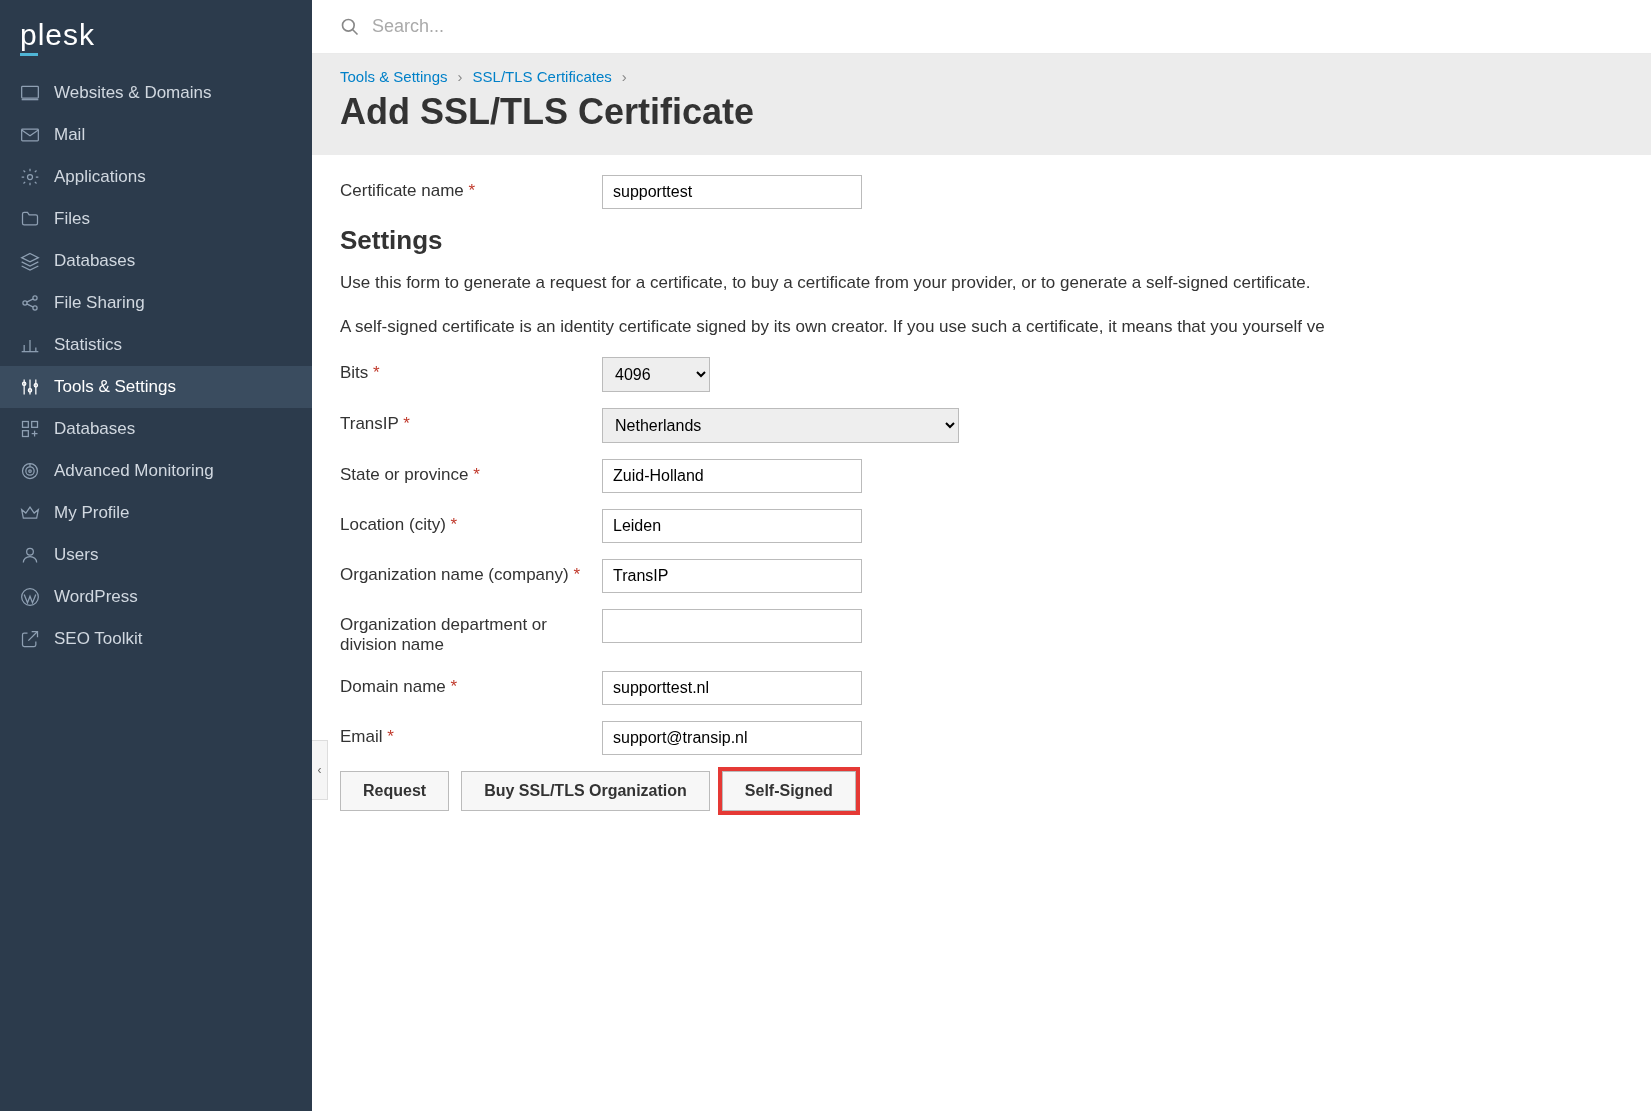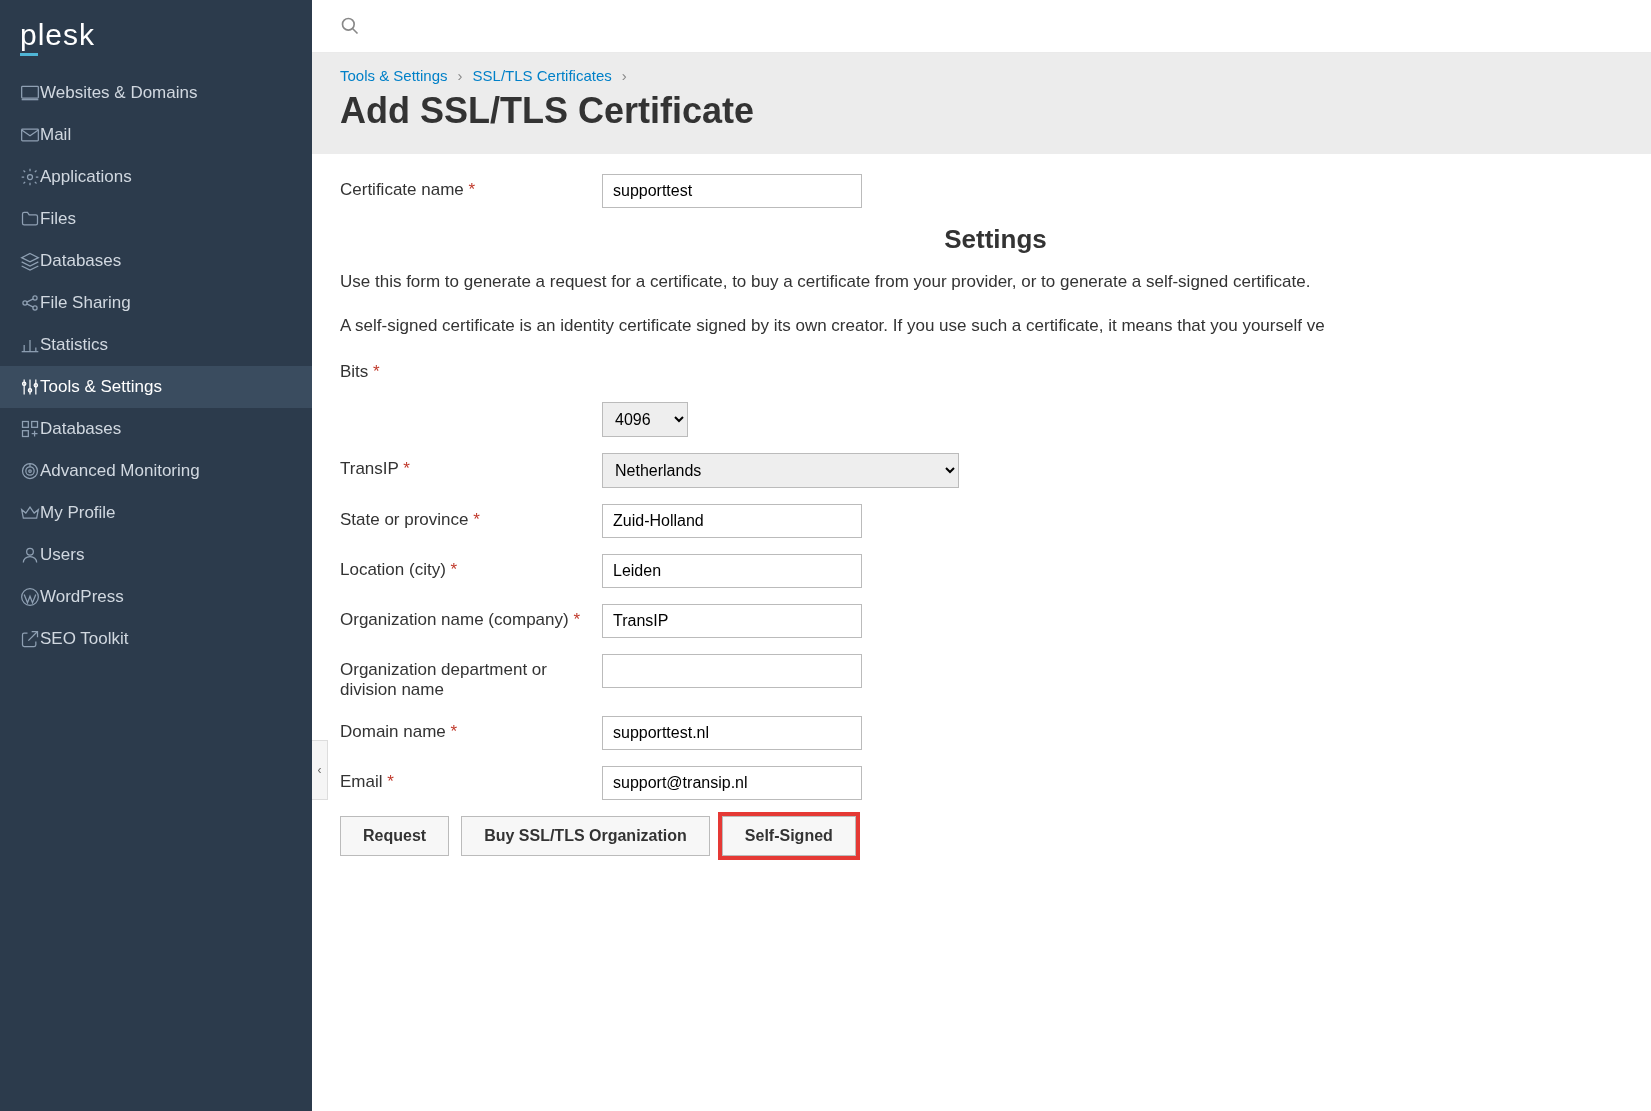--- a/index.html
+++ b/index.html
@@ -7,21 +7,21 @@
     
     .app { display: flex; height: 100vh; }
     
     
     .sidebar { width: 312px; background: #2c3b4c; color: #d1d8e0; display: flex; flex-direction: column; flex-shrink: 0; }
     .logo { padding: 18px 20px 20px; }
     .logo-text { color: #fff; font-size: 30px; font-weight: 300; letter-spacing: 1px; display: inline-block; position: relative; }
     .logo-text::after { content: ''; position: absolute; bottom: -4px; left: 0; width: 18px; height: 3px; background: #4fb5d6; }
     
     .nav { display: flex; flex-direction: column; }
-    .nav-item { display: flex; align-items: center; padding: 11px 20px; color: #d1d8e0; text-decoration: none; cursor: pointer; font-size: 17px; }
+    .nav-item { display: flex; align-items: center; gap: 14px; padding: 11px 20px; color: #d1d8e0; text-decoration: none; cursor: pointer; font-size: 17px; }
     .nav-item.active { background: #3a4c5f; color: #fff; }
     .nav-icon { width: 20px; height: 20px; display: inline-flex; align-items: center; justify-content: center; flex-shrink: 0; }
     .nav-icon svg { width: 20px; height: 20px; stroke: #8fa0b3; fill: none; stroke-width: 1.5; }
     .nav-item.active .nav-icon svg { stroke: #fff; }
     
     
     .main { flex: 1; display: flex; flex-direction: column; overflow: hidden; background: #fff; position: relative; }
     
     .search-bar { padding: 16px 28px; border-bottom: 1px solid #eaeaea; display: flex; align-items: center; gap: 12px; }
     .search-icon { width: 20px; height: 20px; }
@@ -35,24 +35,24 @@
     .breadcrumb-sep { color: #888; }
     .page-title { font-size: 36px; font-weight: 700; color: #333; }
     
     .content { padding: 20px 0 20px 28px; overflow-y: auto; }
     
     .form-row { display: flex; margin-bottom: 16px; align-items: flex-start; }
     .form-label { width: 262px; font-size: 17px; color: #333; padding-top: 6px; flex-shrink: 0; }
     .req { color: #c0392b; }
     .form-field input[type="text"], .form-field input[type="email"] { width: 260px; padding: 7px 10px; border: 1px solid #bbb; font-size: 16px; outline: none; }
     .form-field select { padding: 7px 8px; border: 1px solid #bbb; font-size: 16px; background: #eeeeee; outline: none; }
-    .form-field select.sm { width: 86px; margin-top: 46px; }
+    .form-field select.sm { width: 108px; }
     .form-field select.lg { width: 357px; }
     
-    .section-heading { font-size: 26px; font-weight: 700; color: #333; margin: 4px 0 14px; text-align: center; }
+    .section-heading { font-size: 26px; font-weight: 700; color: #333; margin: 4px 0 14px; }
     .help-text { font-size: 17px; color: #333; margin-bottom: 18px; line-height: 1.5; }
     
     .buttons { display: flex; gap: 12px; margin-top: 6px; }
     .btn { padding: 10px 22px; border: 1px solid #bbb; background: #f7f7f7; font-size: 16px; font-weight: 600; color: #333; cursor: pointer; }
     .btn-highlight { box-shadow: 0 0 0 4px #e53935; }
     
     .collapse-handle { position: absolute; left: 0; top: 740px; width: 16px; height: 60px; background: #f5f5f5; border: 1px solid #ddd; border-left: none; display: flex; align-items: center; justify-content: center; cursor: pointer; font-size: 12px; color: #666; z-index: 10; }
   </style>
 </head>
 <body>
@@ -205,20 +205,21 @@
       </a>
     </nav>
   </aside>
 
   <main class="main">
     <div class="search-bar">
       <span class="search-icon"><svg viewBox="0 0 24 24">
             <circle cx="10" cy="10" r="7"></circle>
             <line x1="21" y1="21" x2="15" y2="15"></line>
           </svg></span>
+      <input class="search-input" type="text" placeholder="Search..." style="">
     </div>
 
     <div class="header">
       <nav class="breadcrumb">
         <a>Tools &amp; Settings</a>
         <span class="breadcrumb-sep">›</span>
         <a>SSL/TLS Certificates</a>
         <span class="breadcrumb-sep">›</span>
       </nav>
       <h1 class="page-title">Add SSL/TLS Certificate</h1>

